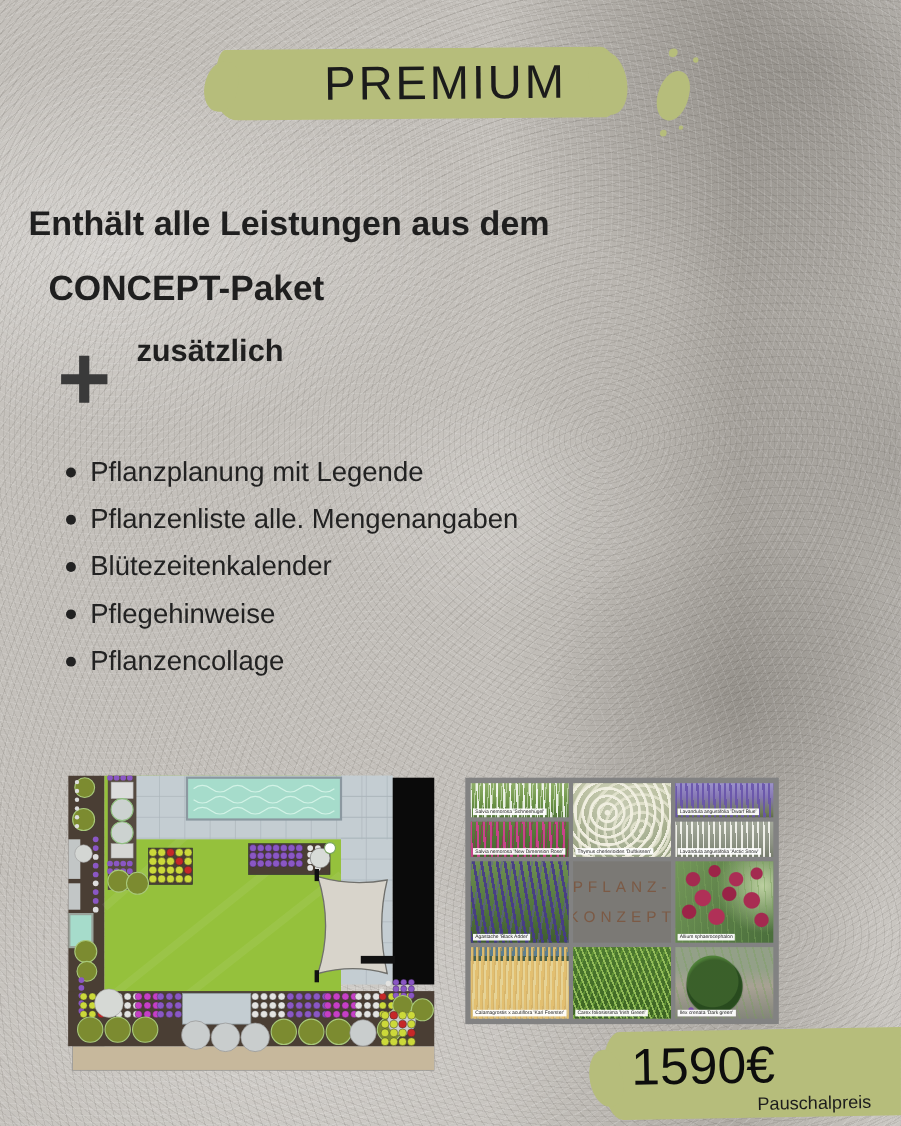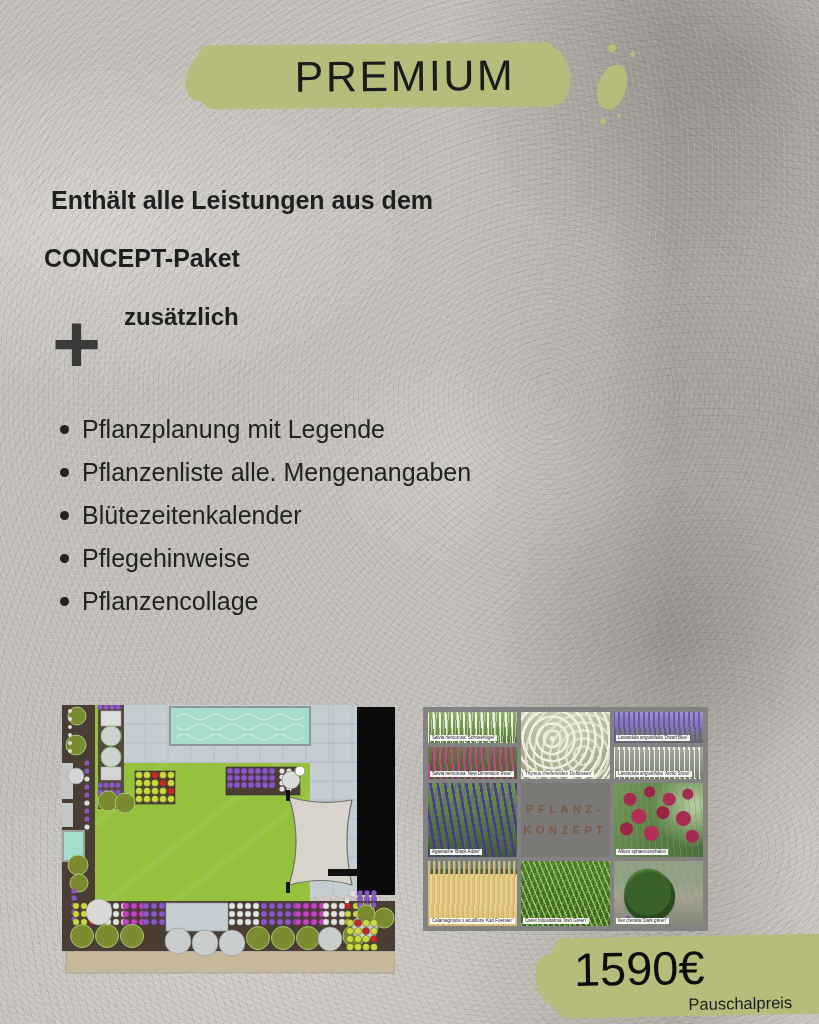--- a/index.html
+++ b/index.html
@@ -41,41 +41,41 @@
   .brush-title::after{
     content:"";position:absolute;right:-8px;top:4px;width:34px;height:58px;
     background:var(--accent);border-radius:45% 55% 50% 50%;transform:rotate(-7deg);
   }
   .page-title{
     font-size:43px;letter-spacing:2.5px;color:#1b1b1b;font-weight:400;
     transform:translateX(26px);white-space:nowrap;
   }
   .splat{background:var(--accent);border-radius:58% 42% 55% 45%;}
   
-  .intro1{left:51px;top:186px;font-size:25px;font-weight:700;color:#1f1f1f;}
-  .intro2{left:44px;top:244px;font-size:25px;font-weight:700;color:#1f1f1f;}
+  .intro1{left:26px;top:186px;font-size:31px;font-weight:700;color:#1f1f1f;}
+  .intro2{left:44px;top:244px;font-size:32px;font-weight:700;color:#1f1f1f;}
   .plus{left:52px;top:304px;font-size:84px;font-weight:700;color:#3a3a3a;line-height:80px;}
-  .additional{left:124px;top:303px;font-size:24px;font-weight:700;color:#1f1f1f;}
+  .additional{left:124px;top:303px;font-size:28px;font-weight:700;color:#1f1f1f;}
   ul.features{left:40px;top:392px;margin:16px;padding:0;list-style:none;}
   ul.features li{
     position:relative;padding-left:26px;font-size:25px;line-height:43px;color:#222;
   }
   ul.features li::before{
     content:"";position:absolute;left:4px;top:17px;width:9px;height:9px;border-radius:50%;background:#222;
   }
   
   .collage{left:423px;top:707px;width:285px;height:224px;background:var(--frame);}
   .cell{position:absolute;overflow:hidden;}
   .plabel{
     position:absolute;left:2px;bottom:2px;background:rgba(255,255,255,.95);color:#1a1a1a;
     font-size:4.5px;line-height:1.3;padding:0 2px;white-space:nowrap;max-width:96%;overflow:hidden;
   }
   .center-tile{background:var(--centerbg);display:flex;flex-direction:column;align-items:center;justify-content:center;}
   .center-tile span{
-    color:var(--centertx);font-size:11px;letter-spacing:4.5px;line-height:1.9;font-weight:700;
+    color:var(--centertx);font-size:14px;letter-spacing:4.5px;line-height:1.9;font-weight:400;
   }
   .ph-salvia-white{background:
     repeating-linear-gradient(88deg, rgba(255,255,255,.85) 0 1.5px, rgba(255,255,255,0) 1.5px 6px),
     repeating-linear-gradient(94deg, rgba(235,244,225,.5) 0 1px, rgba(0,0,0,0) 1px 4px),
     linear-gradient(180deg,#8fae6a 0%,#6d9448 55%,#54793a 100%);}
   .ph-salvia-pink{background:
     repeating-linear-gradient(88deg, rgba(210,64,145,.92) 0 2px, rgba(210,64,145,0) 2px 6px),
     repeating-linear-gradient(96deg, rgba(160,35,100,.6) 0 1px, rgba(0,0,0,0) 1px 5px),
     linear-gradient(180deg,#5f8040 0%,#46632f 100%);}
   .ph-thymus{background:

